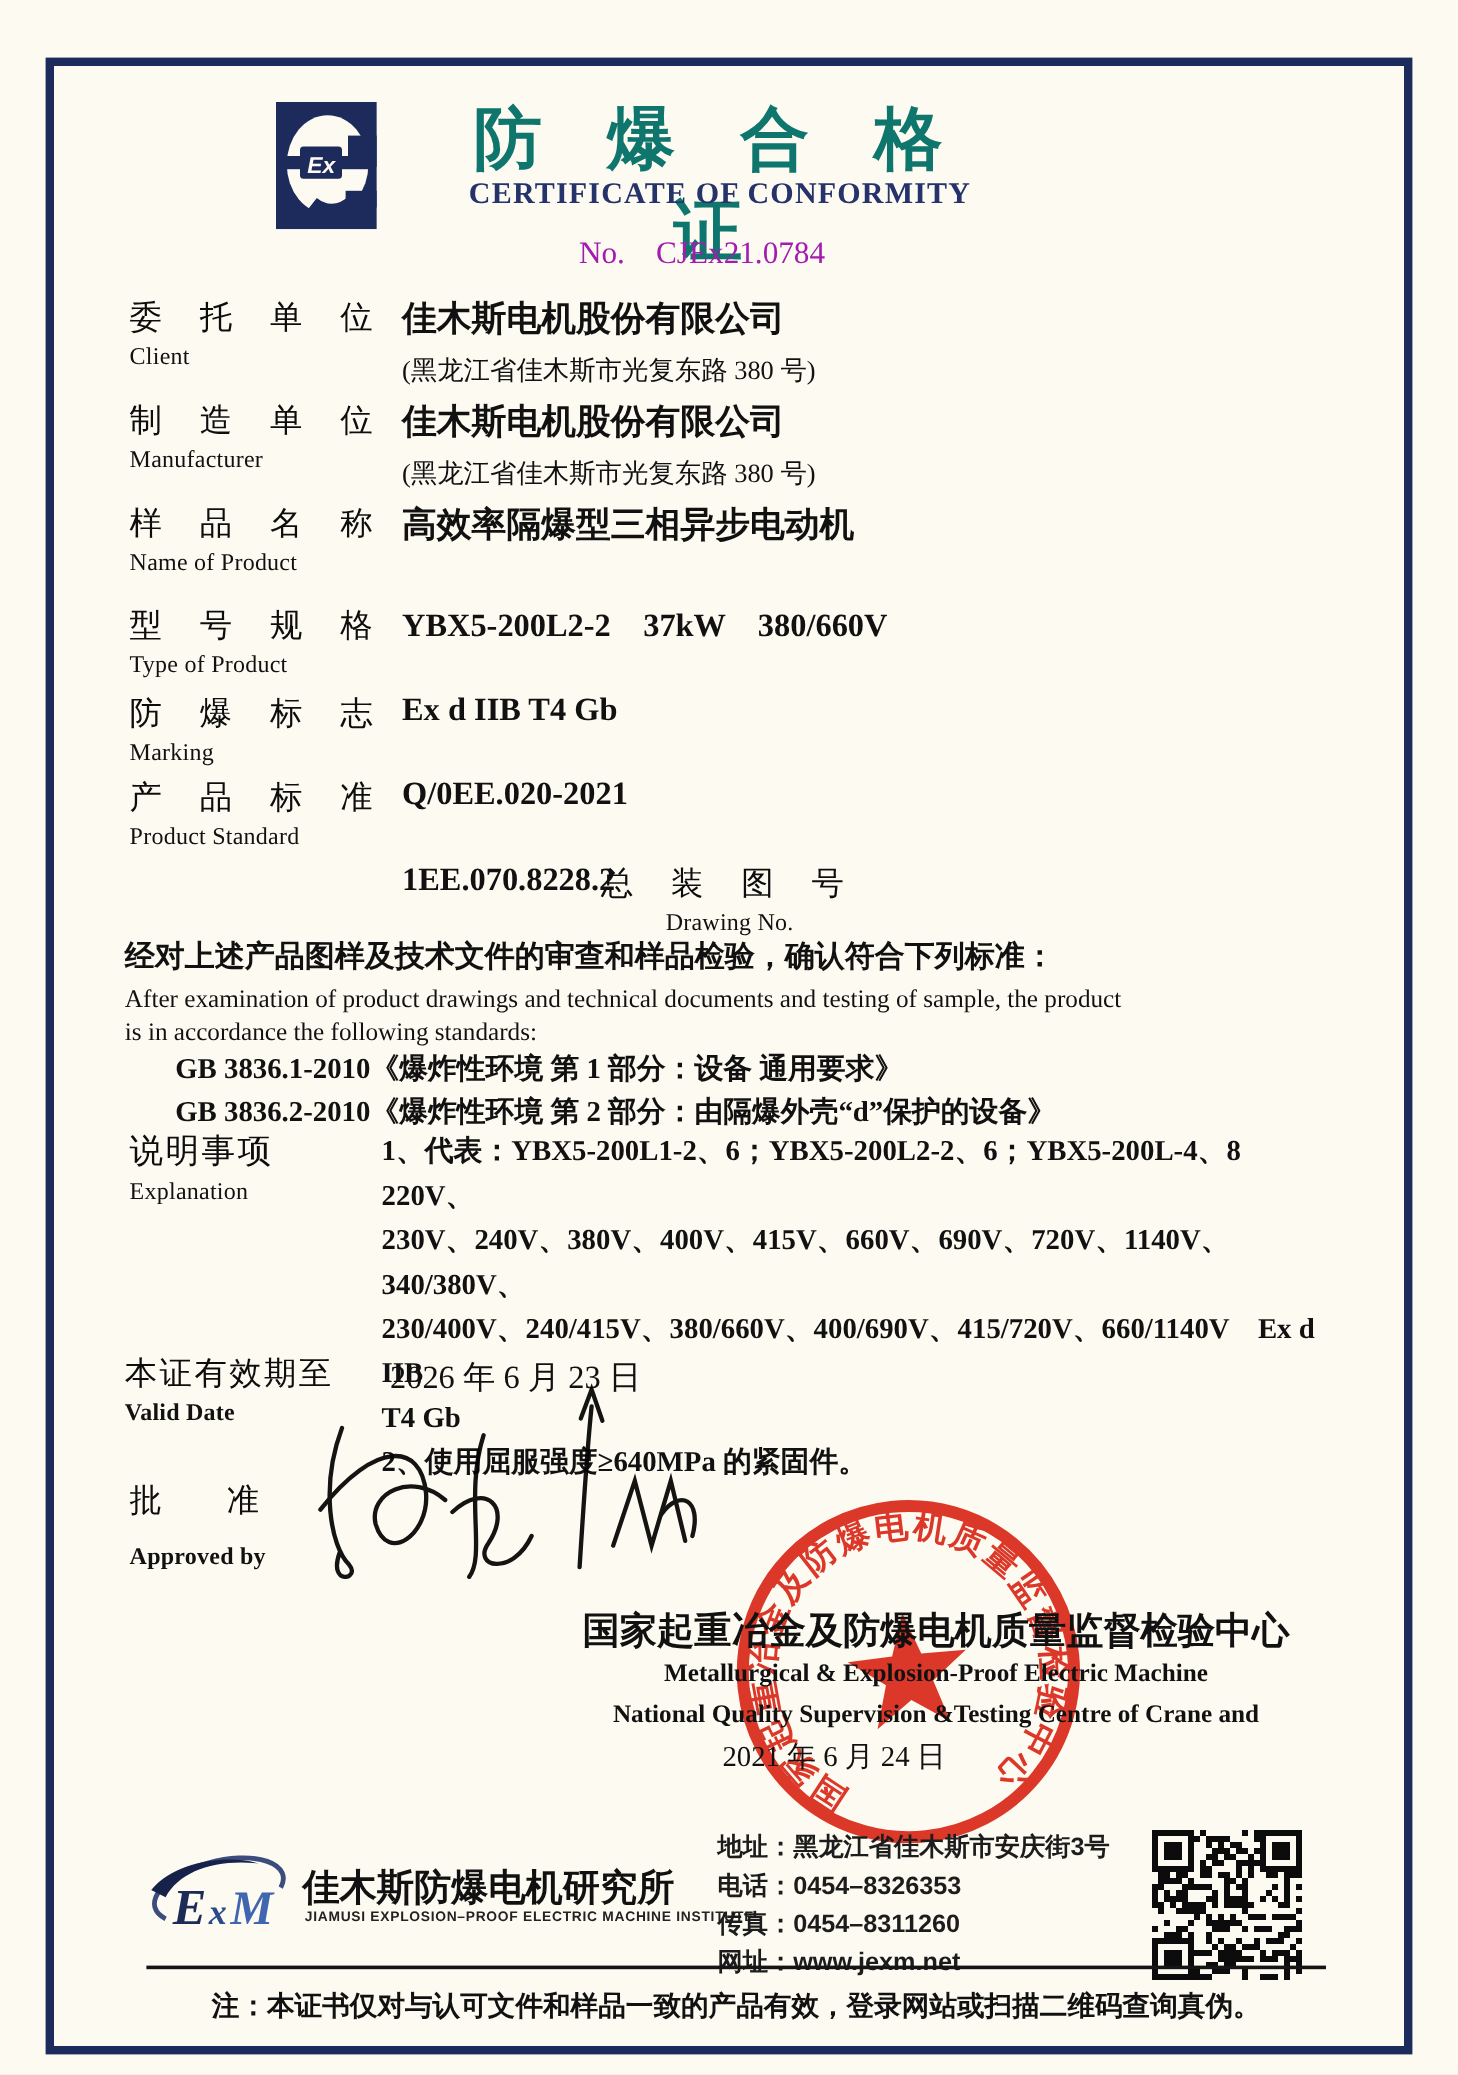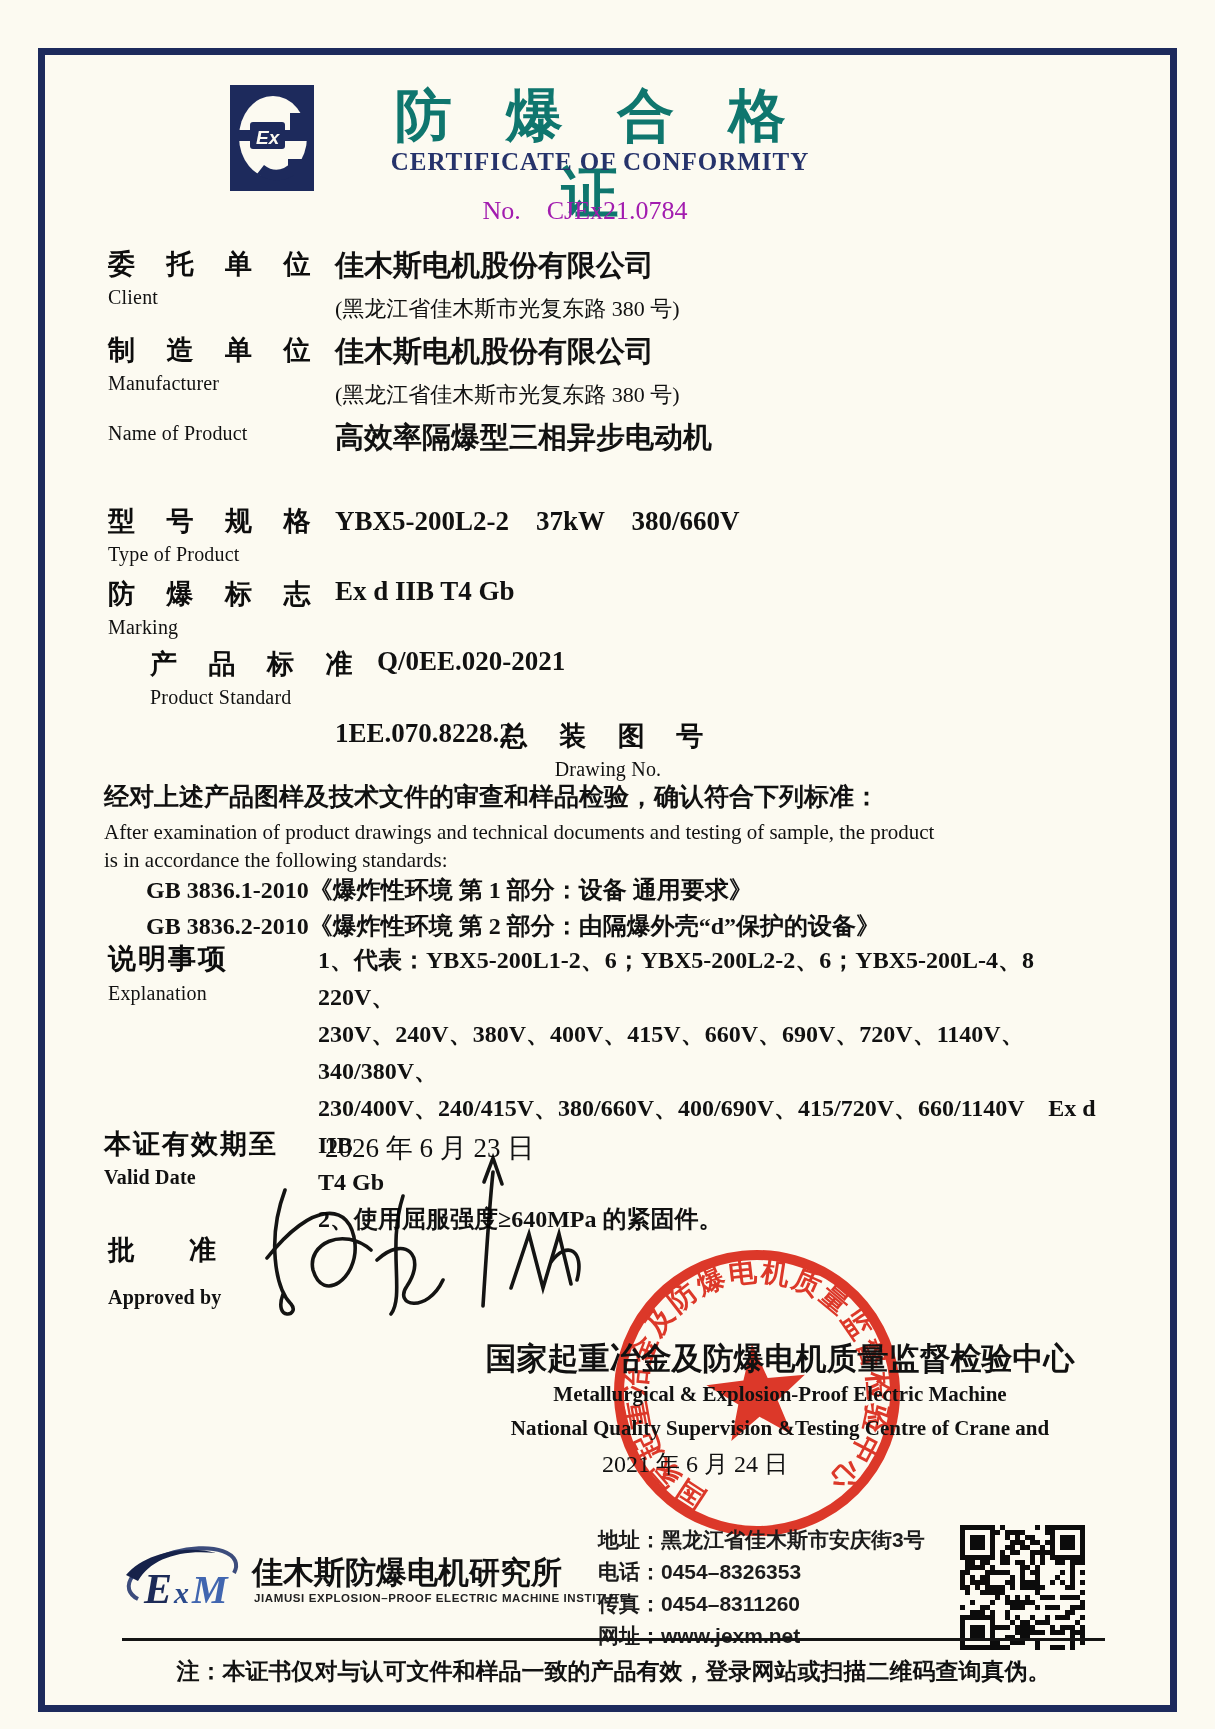--- a/index.html
+++ b/index.html
@@ -10,21 +10,21 @@
          border:7px solid #1d2a5c;box-sizing:border-box;}
   .pre{white-space:pre;}
   .ctr{text-align:center;}
   
   .title-cn{left:370px;top:78px;width:460px;font-size:57px;font-weight:bold;letter-spacing:20px;
             color:#0f766e;text-align:center;font-family:"Liberation Serif","DejaVu Serif",serif;}
   .title-en{left:370px;top:148px;width:460px;font-size:25px;font-weight:bold;letter-spacing:1px;
             color:#26336b;text-align:center;}
   .cert-no{left:370px;top:196px;width:430px;font-size:26px;text-align:center;color:#a21caf;}
   
-  .lab-cn{font-size:27px;font-weight:bold;letter-spacing:12px;color:#0d0d0d;
+  .lab-cn{font-size:27px;font-weight:normal;letter-spacing:12px;color:#0d0d0d;
           font-family:"Liberation Sans","DejaVu Sans",sans-serif;}
   .lab-en{font-size:20px;margin-top:4px;letter-spacing:0.2px;}
   .val-cn{font-size:29px;font-weight:bold;font-family:"Liberation Sans","DejaVu Sans",sans-serif;}
   .val-sub{font-size:22px;margin-top:8px;}
   .val-en{font-size:27px;font-weight:bold;}
   .row{position:absolute;left:108px;width:1000px;}
   .row .val{position:absolute;left:227px;top:0;}
   
   .stm-cn{left:104px;top:780px;font-size:25px;font-weight:bold;width:1000px;
           font-family:"Liberation Sans","DejaVu Sans",sans-serif;}
@@ -72,40 +72,41 @@
   </div>
   <div class="row" style="top:332px;">
     <div class="lab-cn">制 造 单 位</div>
     <div class="lab-en">Manufacturer</div>
     <div class="val">
       <div class="val-cn">佳木斯电机股份有限公司</div>
       <div class="val-sub">(黑龙江省佳木斯市光复东路 380 号)</div>
     </div>
   </div>
   <div class="row" style="top:418px;">
+    <div class="lab-cn">样 品 名 称</div>
     <div class="lab-en">Name of Product</div>
     <div class="val">
         <div class="val-cn">高效率隔爆型三相异步电动机</div>
       </div>
   </div>
   <div class="row" style="top:503px;">
     <div class="lab-cn">型 号 规 格</div>
     <div class="lab-en">Type of Product</div>
     <div class="val">
         <div class="val-en pre">YBX5-200L2-2　37kW　380/660V</div>
       </div>
   </div>
   <div class="row" style="top:576px;">
     <div class="lab-cn">防 爆 标 志</div>
     <div class="lab-en">Marking</div>
     <div class="val">
         <div class="val-en">Ex d IIB T4 Gb</div>
       </div>
   </div>
-  <div class="row" style="top:646px;margin-left:42px;">
+  <div class="row" style="top:646px;">
     <div class="lab-cn">产 品 标 准</div>
     <div class="lab-en">Product Standard</div>
     <div class="val">
         <div class="val-en">Q/0EE.020-2021</div>
       </div>
   </div>
   <div class="row" style="top:718px;text-align:center;">
     <div class="lab-cn">总 装 图 号</div>
     <div class="lab-en">Drawing No.</div>
     <div class="val">

